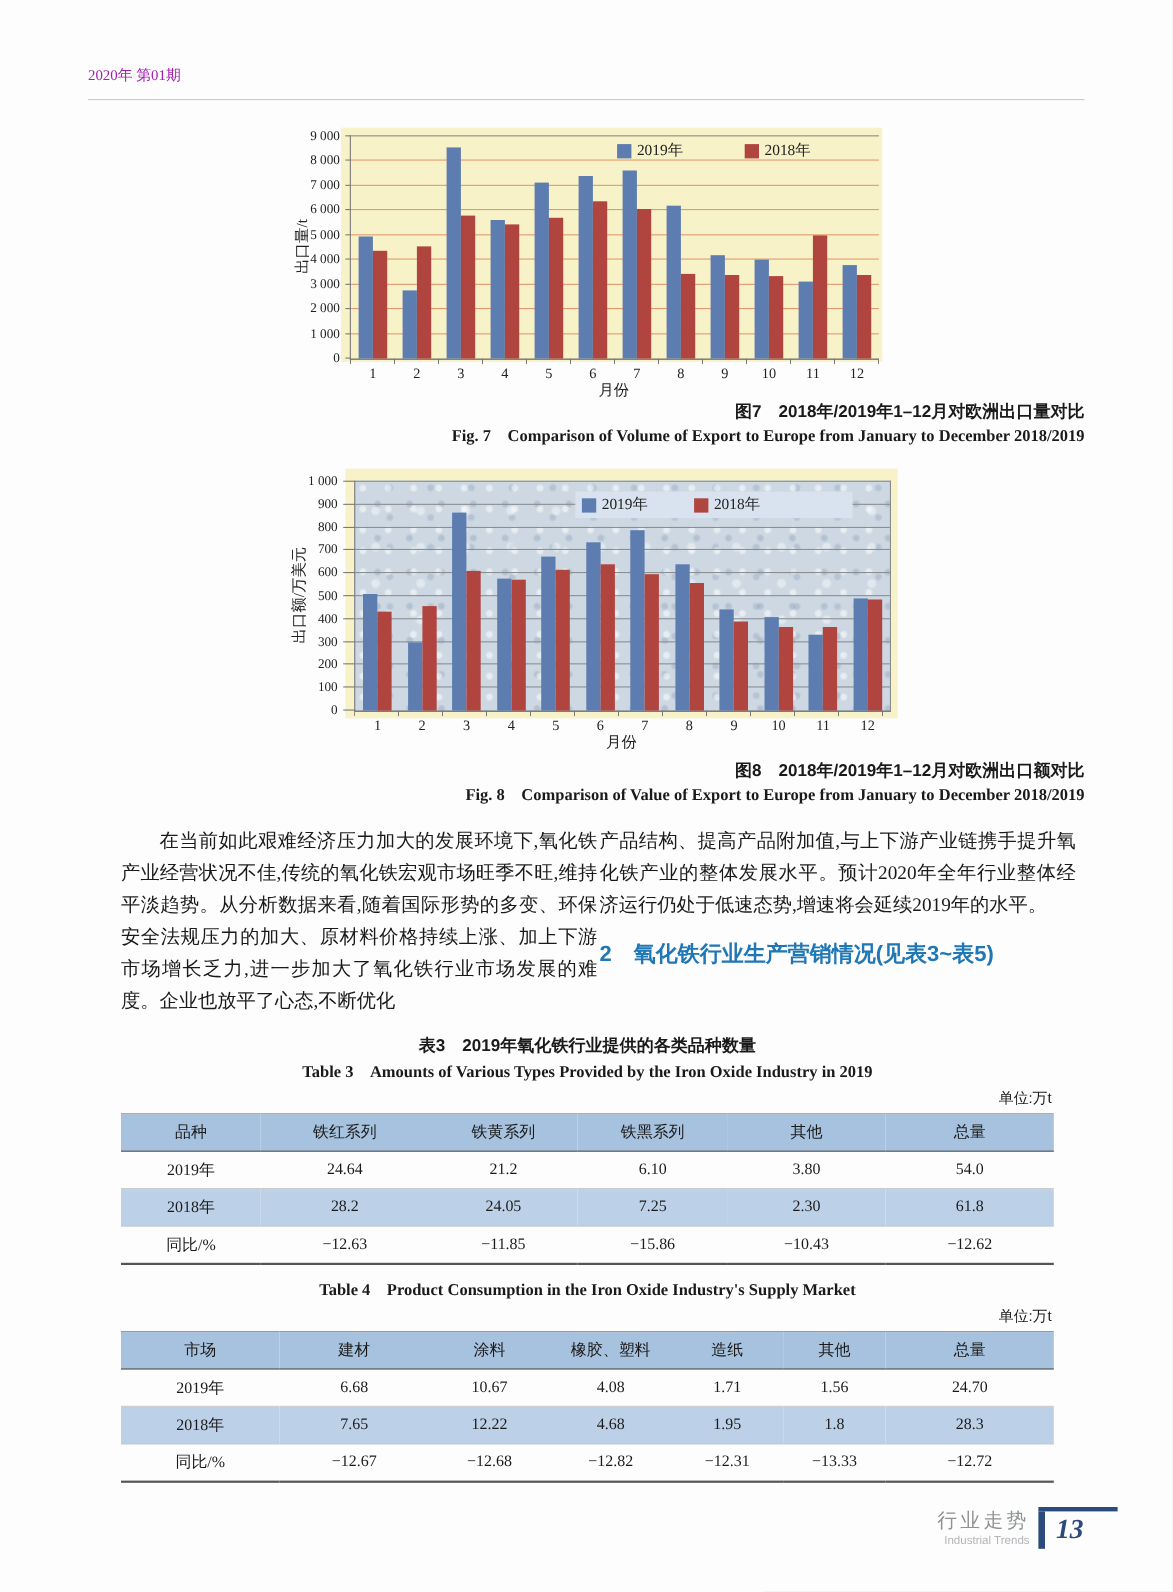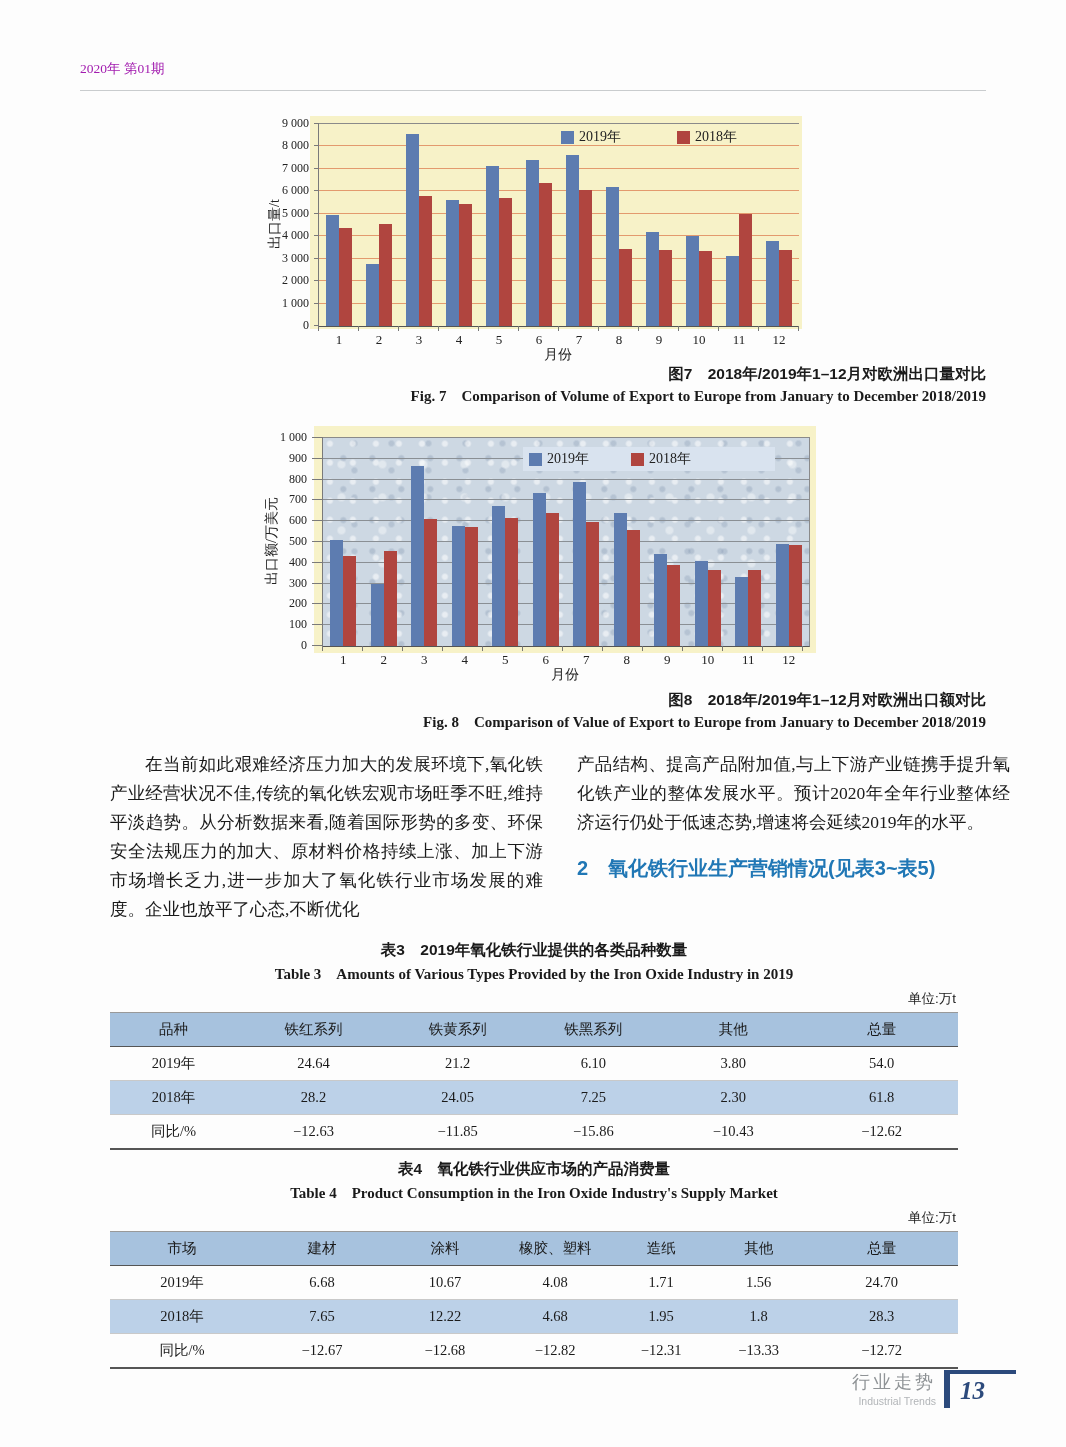--- a/index.html
+++ b/index.html
@@ -296,21 +296,21 @@
         </div>
       </div>
     </div>
   <div class="xaxis-title" style="top:666px;left:322px;width:486px;text-align:center;">月份</div>
   <div class="cap cap-cn" style="top:690px;">图8　2018年/2019年1–12月对欧洲出口额对比</div>
   <div class="cap cap-en" style="top:713px;">Fig. 8　Comparison of Value of Export to Europe from January to December 2018/2019</div>
 
   <div class="bcol" style="top:750px;left:110px;">
     <div class="indent">在当前如此艰难经济压力加大的发展环境下,氧化铁产业经营状况不佳,传统的氧化铁宏观市场旺季不旺,维持平淡趋势。从分析数据来看,随着国际形势的多变、环保安全法规压力的加大、原材料价格持续上涨、加上下游市场增长乏力,进一步加大了氧化铁行业市场发展的难度。企业也放平了心态,不断优化</div>
   </div>
-  <div class="bcol" style="top:750px;left:545px;margin-left:32px;">
+  <div class="bcol" style="top:750px;left:545px;">
     <div>产品结构、提高产品附加值,与上下游产业链携手提升氧化铁产业的整体发展水平。预计2020年全年行业整体经济运行仍处于低速态势,增速将会延续2019年的水平。</div>
     <div class="sec-head" style="color: rgb(32, 119, 181);">2　氧化铁行业生产营销情况(见表3~表5)</div>
   </div>
 
   <div id="table3" class="tblock" style="top:940px;left:110px;">
       <div class="tbl-title-cn">表3　2019年氧化铁行业提供的各类品种数量</div>
       <div class="tbl-title-en">Table 3　Amounts of Various Types Provided by the Iron Oxide Industry in 2019</div>
       <div class="tbl-unit">单位:万t</div>
       <table>
         <colgroup>
@@ -353,21 +353,20 @@
             <td>−12.63</td>
             <td>−11.85</td>
             <td>−15.86</td>
             <td>−10.43</td>
             <td>−12.62</td>
           </tr>
         </tbody>
       </table>
     </div>
   <div id="table4" class="tblock" style="top:1159px;left:110px;">
-      <div class="tbl-title-cn">表4　氧化铁行业供应市场的产品消费量</div>
       <div class="tbl-title-en">Table 4　Product Consumption in the Iron Oxide Industry's Supply Market</div>
       <div class="tbl-unit">单位:万t</div>
       <table>
         <colgroup>
           <col style="width: 17%;">
           <col style="width: 16%;">
           <col style="width: 13%;">
           <col style="width: 13%;">
           <col style="width: 12%;">
           <col style="width: 11%;">

